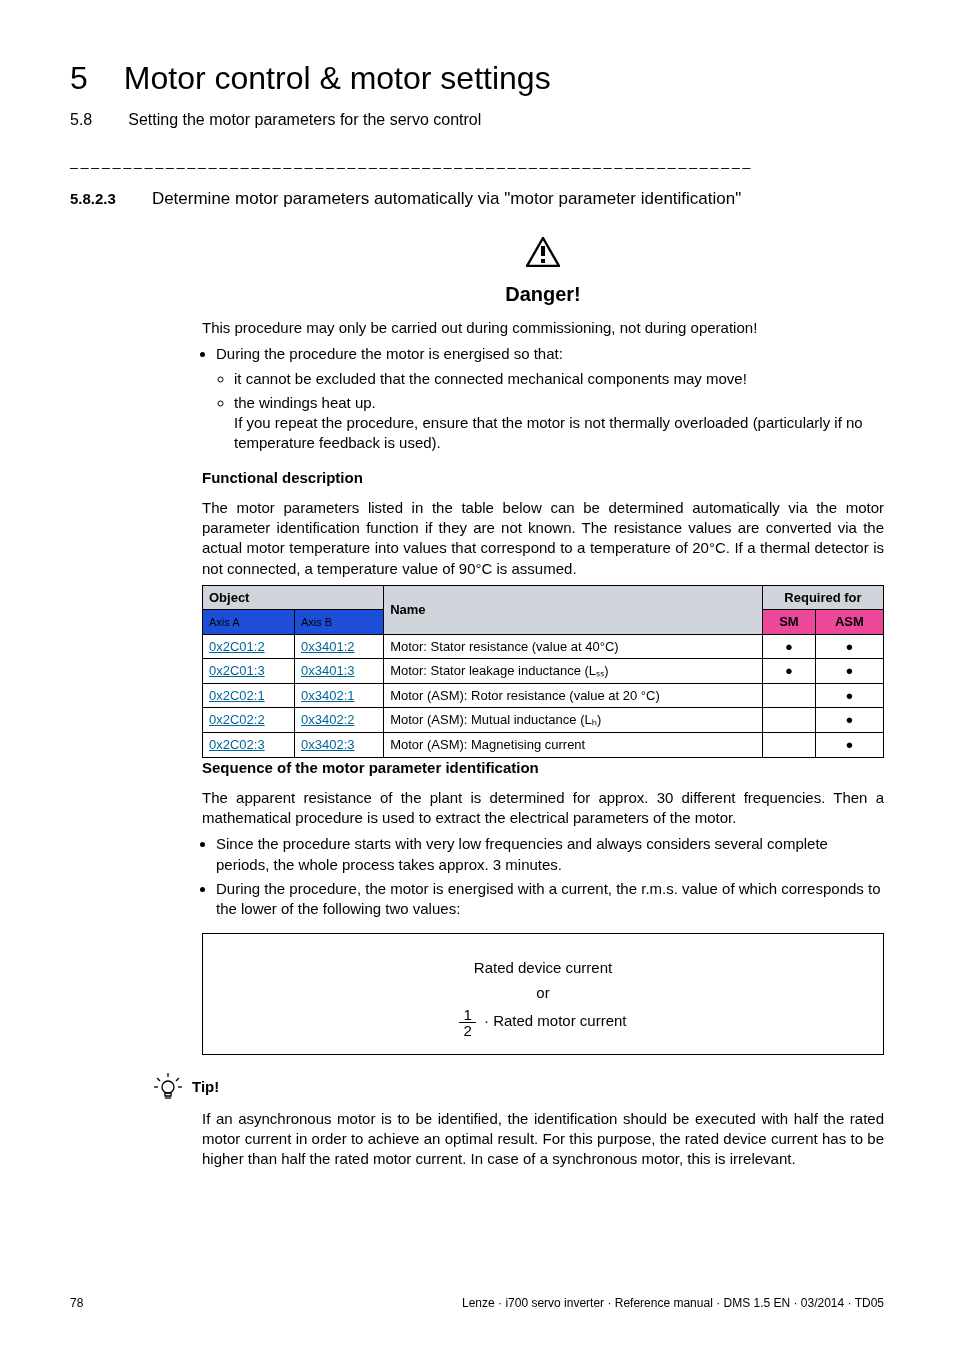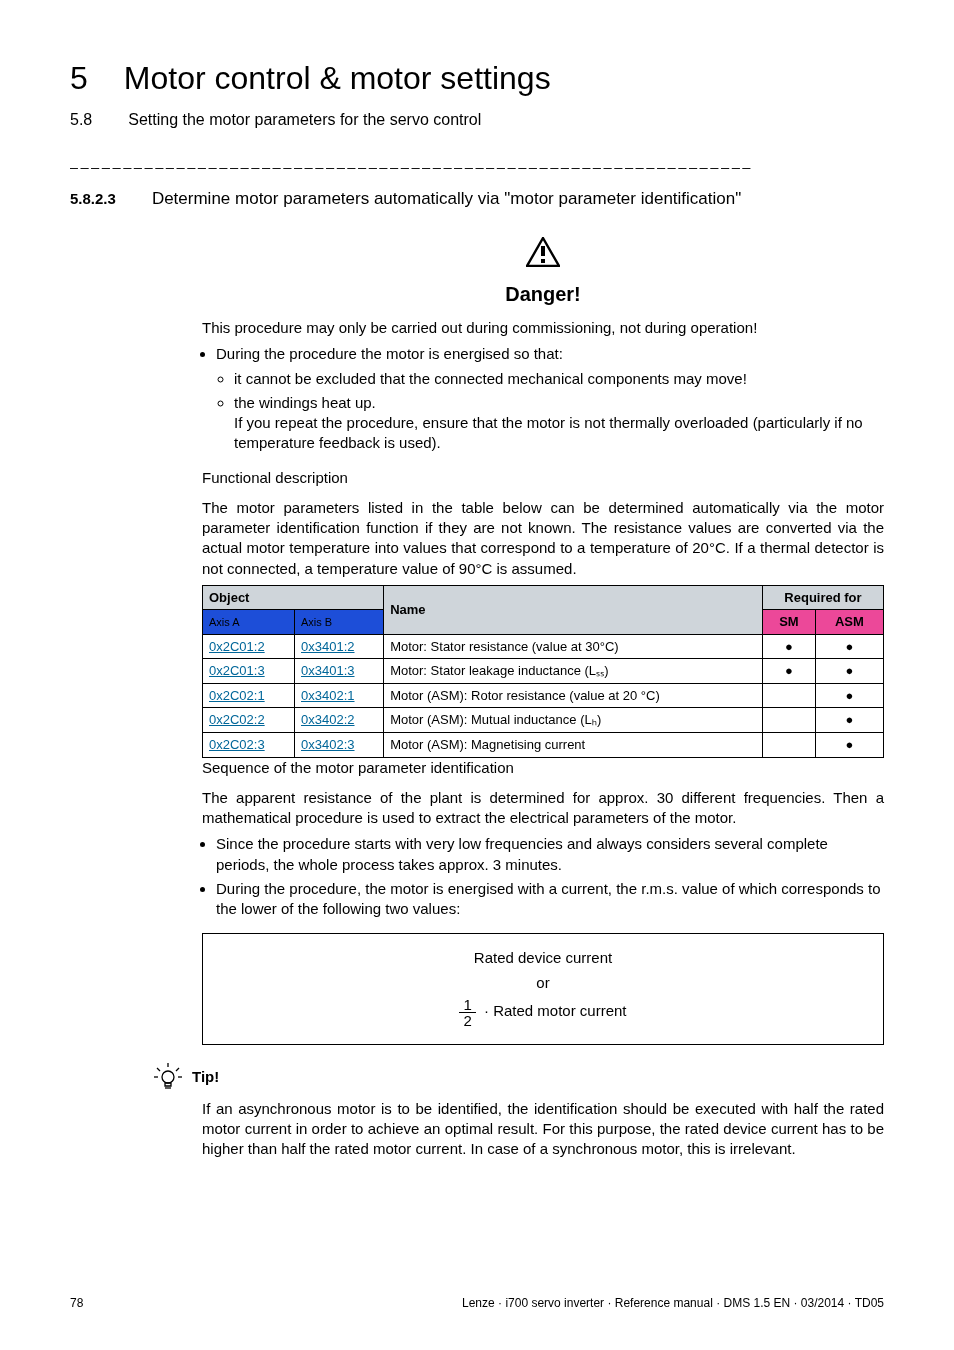--- a/index.html
+++ b/index.html
@@ -16,29 +16,29 @@
 .h3num { font-size: 15px; font-weight: 700; }
 .h3title { font-size: 17px; font-weight: 400; }
 .content { margin-left: 132px; font-size: 15px; line-height: 1.35; }
 .danger-hdr { display: flex; align-items: center; gap: 14px; margin-bottom: 10px; flex-direction: column; }
 .danger-title { font-size: 20px; font-weight: 700; }
 .tri-icon { width: 34px; height: 30px; }
 .body-p { margin: 0 0 6px 0; text-align: justify; }
 .bullets { margin: 0 0 14px 0; padding-left: 14px; }
 .bullets li { margin-bottom: 4px; }
 .bullets ul { padding-left: 18px; margin: 4px 0; }
-.fd-h { font-weight: 400; margin-bottom: 10px; font-size: 15px; }
+.fd-h { font-weight: 700; margin-bottom: 10px; font-size: 15px; }
 table.req { border-collapse: collapse; width: 100%; font-size: 13px; margin-top: 6px; }
 table.req th, table.req td { border: 1px solid #000; padding: 3px 6px; text-align: left; vertical-align: middle; }
 table.req th { background: #cfd5da; font-weight: 700; }
 table.req th.sub { background: #1d4ed8; font-weight: 400; font-size: 11px; margin-left: 36px; }
 table.req td.link { color: #006699; text-decoration: underline; font-size: 13px; }
 table.req td.dot, table.req th.cent { text-align: center; }
 table.req th.sm { background: #ec4899; }
-.formula-box { border: 1px solid #000; margin-top: 10px; padding: 14px 0 16px 0; text-align: center; font-size: 15px; }
+.formula-box { border: 1px solid #000; margin-top: 10px; padding: 24px 0 16px 0; text-align: center; font-size: 15px; }
 .formula-box .or { margin: 4px 0; }
 .frac { display: inline-block; vertical-align: middle; text-align: center; line-height: 1; margin-right: 4px; }
 .frac .num { display: block; border-bottom: 1px solid #000; padding: 0 4px; }
 .frac .den { display: block; padding: 0 4px; }
 .tip-hdr { display: flex; align-items: center; gap: 10px; margin-top: 18px; margin-left: -48px; }
 .tip-icon { width: 28px; height: 28px; }
 .tip-title { font-weight: 700; font-size: 15px; }
 .footer { position: absolute; bottom: 40px; left: 70px; right: 70px; display: flex; justify-content: space-between; font-size: 12px; color: #000; }
 </style>
 </head>
@@ -99,21 +99,21 @@
       </tr>
       <tr>
         <th class="sub">Axis A</th>
         <th class="sub">Axis B</th>
         <th class="sm cent">SM</th>
         <th class="sm cent">ASM</th>
       </tr>
       <tr>
         <td class="link">0x2C01:2</td>
         <td class="link">0x3401:2</td>
-        <td>Motor: Stator resistance (value at 30°C)</td>
+        <td>Motor: Stator resistance (value at 40°C)</td>
         <td class="dot">●</td>
         <td class="dot">●</td>
       </tr>
       <tr>
         <td class="link">0x2C01:3</td>
         <td class="link">0x3401:3</td>
         <td>Motor: Stator leakage inductance (Lₛₛ)</td>
         <td class="dot">●</td>
         <td class="dot">●</td>
       </tr>

